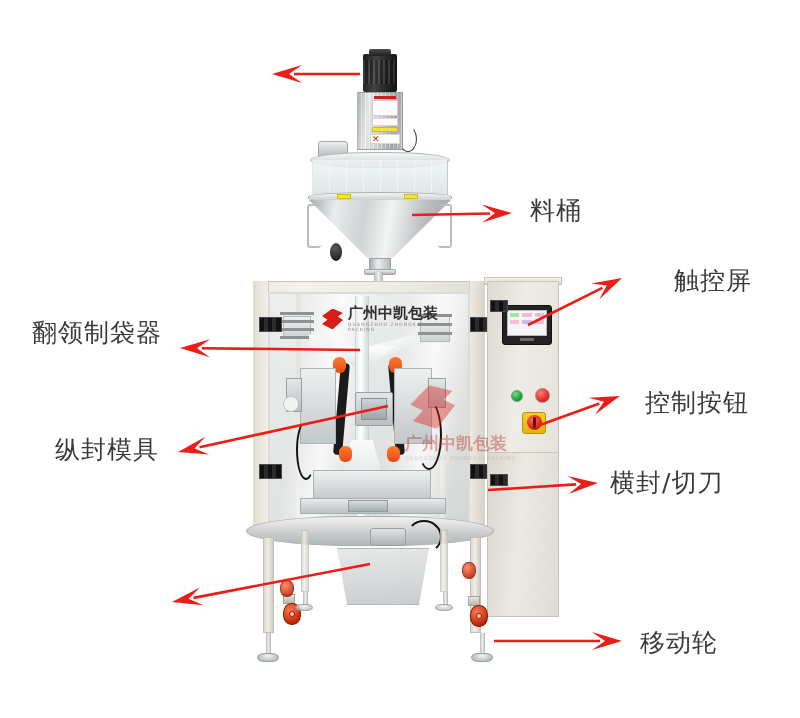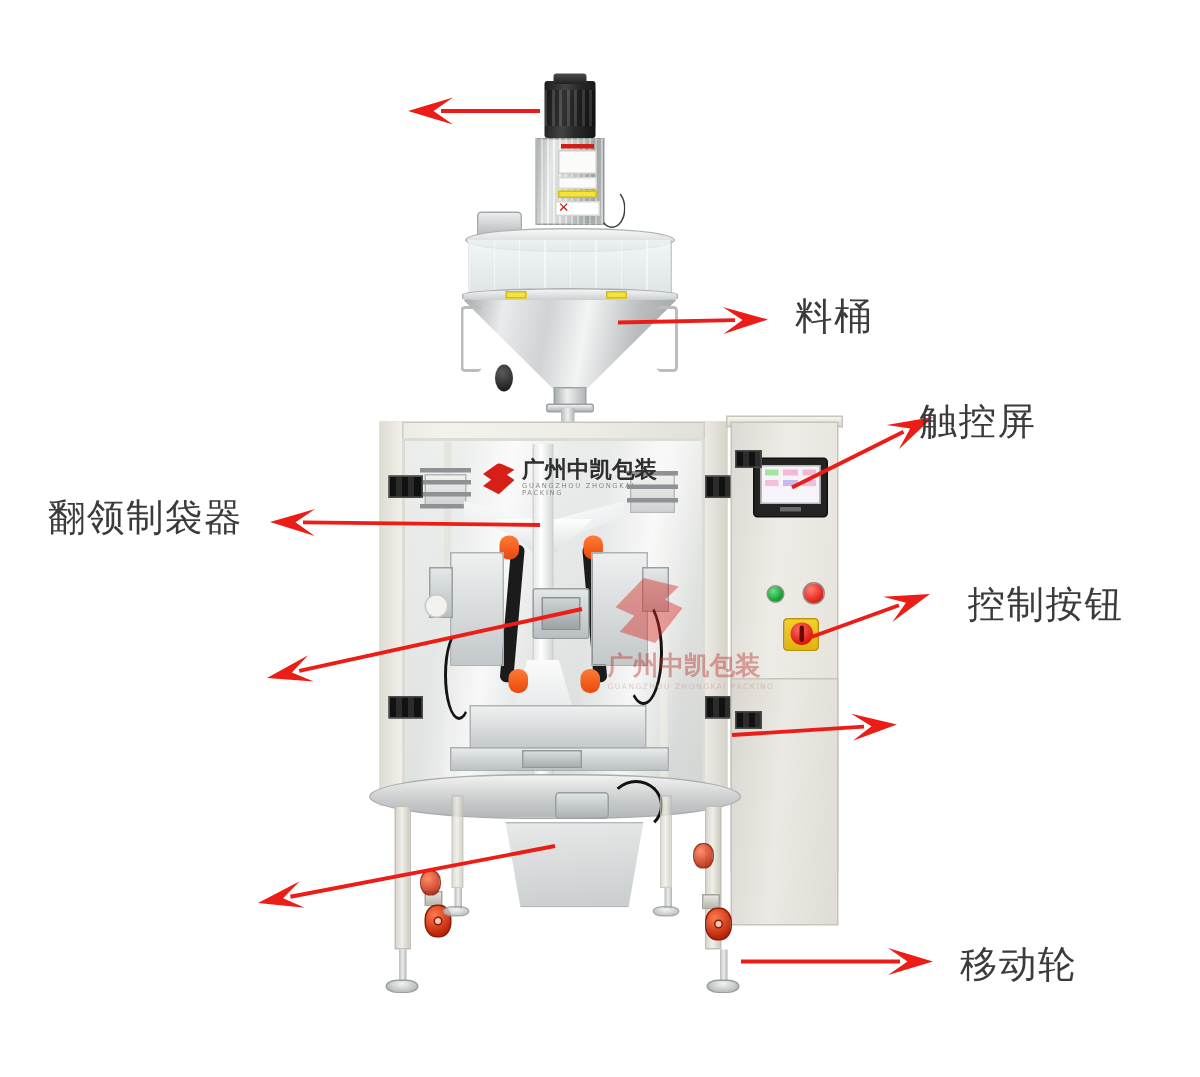--- a/index.html
+++ b/index.html
@@ -468,18 +468,20 @@
         <line x1="488" y1="490" x2="576.0444106164881" y2="484.39717386985984" stroke="#ec1c17" stroke-width="2.6"></line>
         <polygon points="598.0,483.0 568.6,493.9 581.0,484.1 567.5,475.9" fill="#ec1c17" stroke="none"></polygon>
         <line x1="370" y1="564" x2="193.60569694602606" y2="597.8534521012677" stroke="#ec1c17" stroke-width="2.6"></line>
         <polygon points="172.0,602.0 199.8,587.5 188.7,598.8 203.2,605.2" fill="#ec1c17" stroke="none"></polygon>
         <line x1="494" y1="641" x2="600" y2="641" stroke="#ec1c17" stroke-width="2.6"></line>
         <polygon points="622.0,641.0 592.0,650.0 605.0,641.0 592.0,632.0" fill="#ec1c17" stroke="none"></polygon>
       </g>
   </svg>
 
   <div class="label" style="left:530px;top:198px;">料桶</div>
-  <div class="label" style="left:613px;top:268px;">触控屏</div>
-  <div class="label" style="left:32px;top:332px;">翻领制袋器</div>
+  <div class="label" style="left:674px;top:268px;">触控屏</div>
+  <div class="label" style="left:32px;top:320px;">翻领制袋器</div>
+  <div class="label" style="left:55px;top:437px;">纵封模具</div>
   <div class="label" style="left:645px;top:390px;">控制按钮</div>
+  <div class="label" style="left:610px;top:470px;">横封/切刀</div>
   <div class="label" style="left:640px;top:630px;">移动轮</div>
 
 </div>
 
 </body></html>

